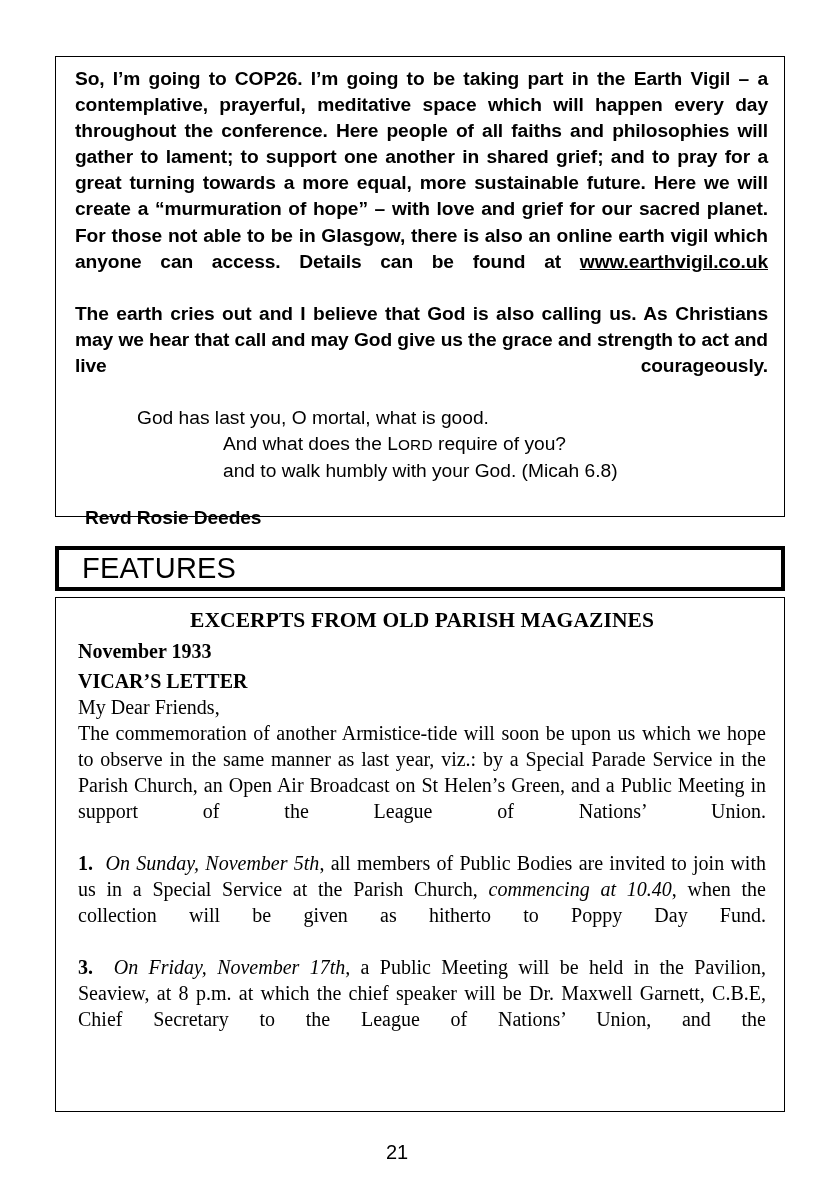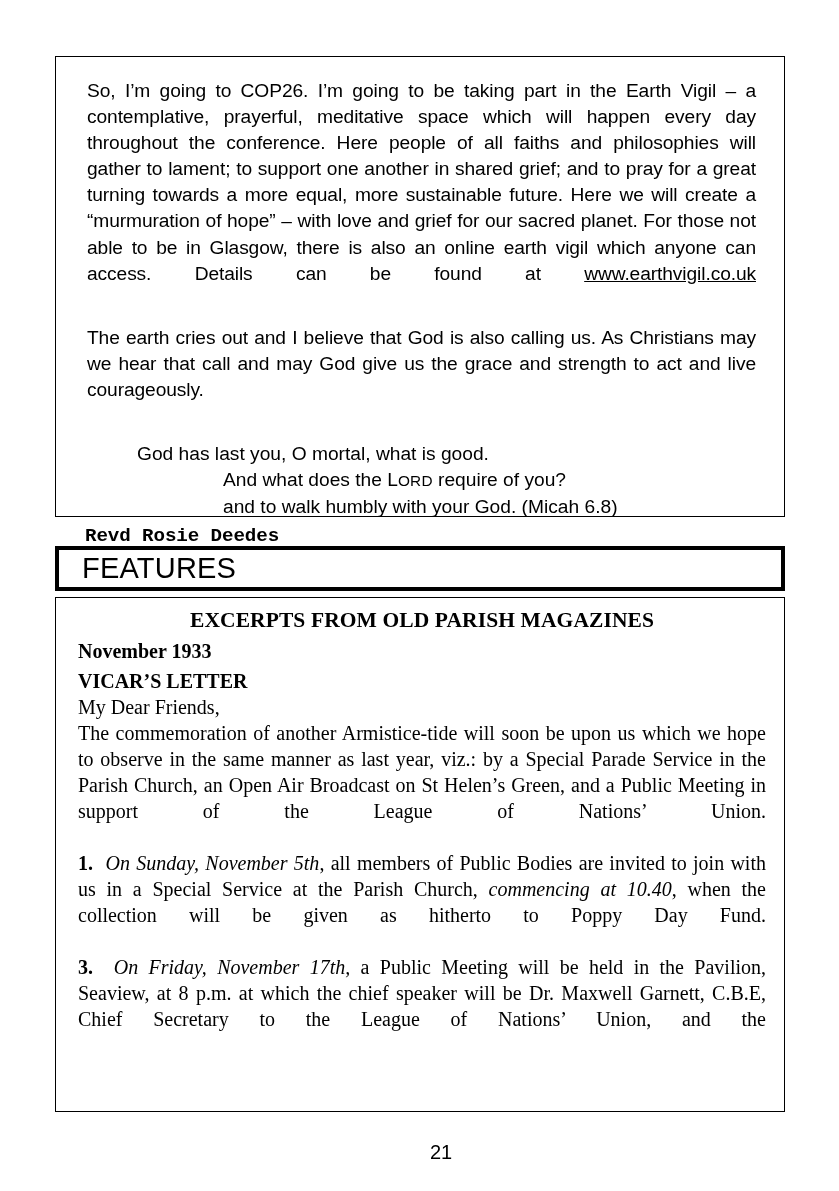--- a/index.html
+++ b/index.html
@@ -25,22 +25,23 @@
     height: 461px;
     border: 1.5px solid #000;
     box-sizing: border-box;
     padding: 9px 16px 0 19px;
   }
   .sans-para {
     font-size: 19.2px;
     line-height: 26.1px;
     text-align: justify;
     text-justify: inter-word;
-    margin: 12px;
+    margin: 0;
     letter-spacing: -0.1px;
+    font-weight: bold;
   }
   .sans-para:after {
     content: "";
     display: inline-block;
     width: 100%;
   }
   .no-justify:after { display: none; }
 
   .link-underline { text-decoration: underline; }
 
@@ -55,23 +56,22 @@
 
   .smallcaps {
     font-size: 0.8em;
     letter-spacing: 0.2px;
   }
 
   .signature {
     font-size: 19.2px;
     line-height: 26.1px;
     font-weight: bold;
-    margin: 2px 0 0 10px;
+    margin: 20px 0 0 10px;
     letter-spacing: -0.1px;
-    font-family: Liberation Mono, monospace;
   }
 
   
   #features-box {
     position: absolute;
     left: 55px;
     top: 546px;
     width: 730px;
     height: 45px;
     border: 4.5px solid #000;
@@ -141,21 +141,20 @@
   
   #page-number {
     position: absolute;
     left: 0;
     top: 1140px;
     width: 794px;
     text-align: center;
     font-family: "Liberation Sans", sans-serif;
     font-size: 20px;
     line-height: 24px;
-    margin-left: 44px;
   }
 </style>
 </head>
 <body>
 
 <div id="letter-box">
 
   <p class="sans-para"><span>So, I’m going to COP26. I’m going to be taking part in the Earth Vigil – a contemplative, prayerful, meditative space which will happen every day throughout the conference. Here people of all faiths and philosophies will gather to lament; to support one another in shared grief; and to pray for a great turning towards a more equal, more sustainable future. Here we will create a “murmuration of hope” – with love and grief for our sacred planet. For those not able to be in Glasgow, there is also an online earth vigil which anyone can access. Details can be found at </span><span class="link-underline">www.earthvigil.co.uk</span></p>
 
   <p class="sans-para">The earth cries out and I believe that God is also calling us. As Christians may we hear that call and may God give us the grace and strength to act and live courageously.</p>

